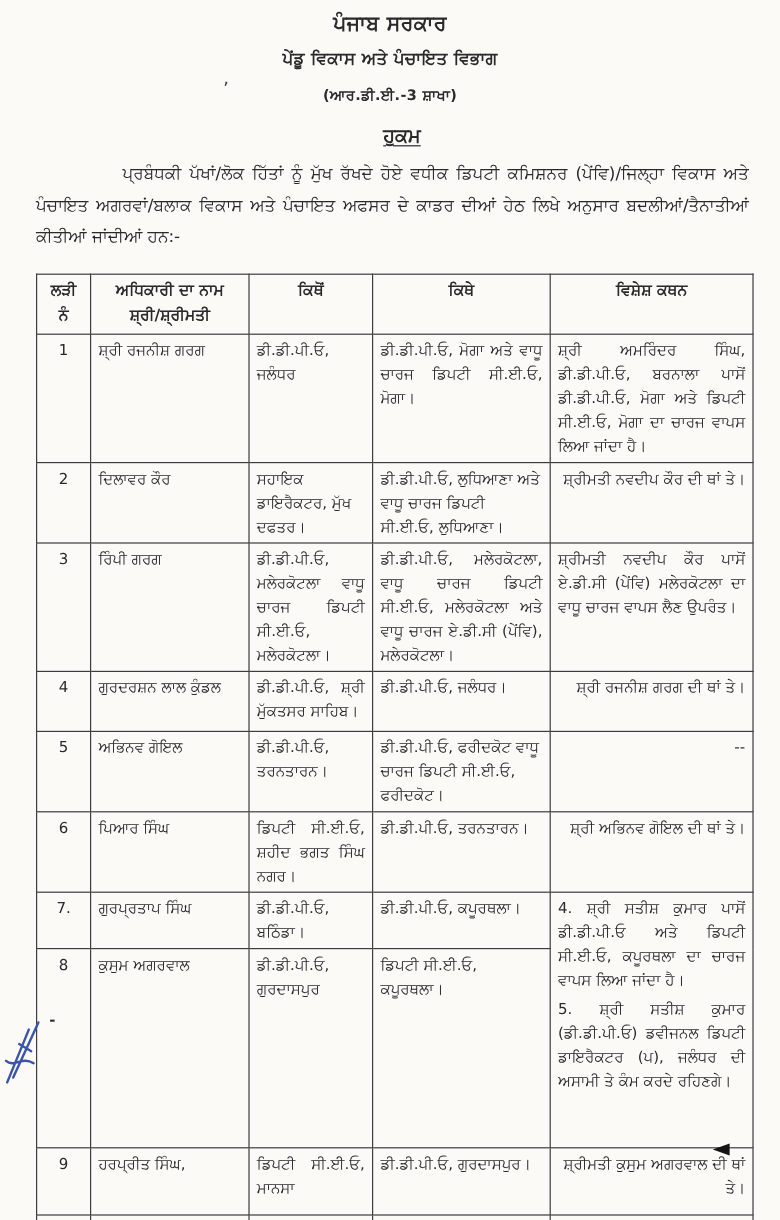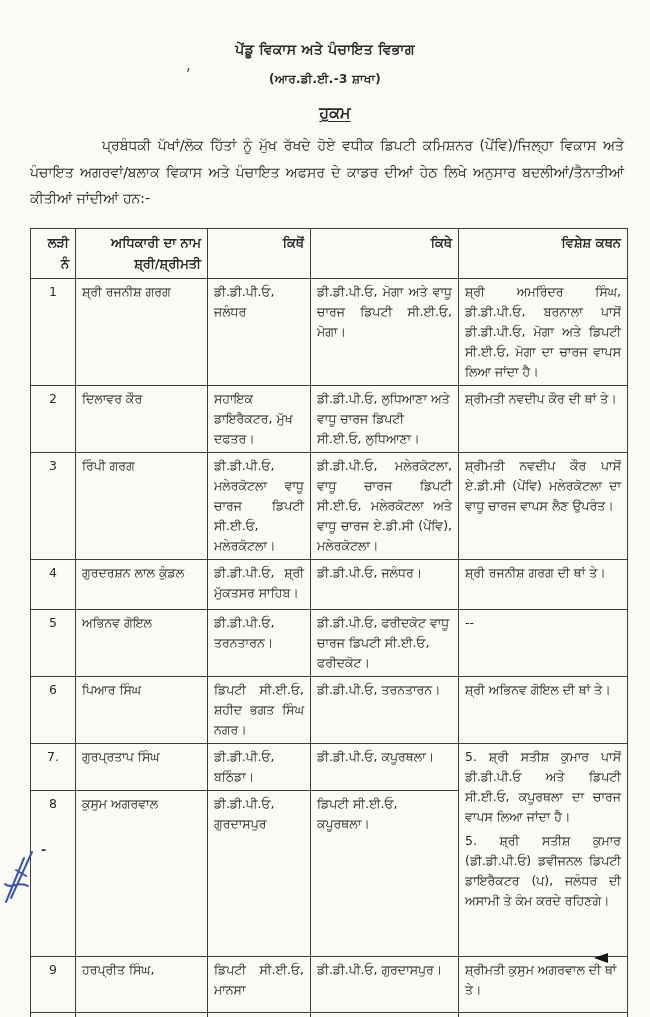--- a/index.html
+++ b/index.html
@@ -27,26 +27,26 @@
   table.doc-table {
     position:absolute; top:228px; left:30px; width:597px;
     border-collapse:collapse; table-layout:fixed;
     border:1.5px solid #353535; border-bottom:5px solid #161616;
   }
   .doc-table td, .doc-table th {
     border:1px solid #3d3d3d; vertical-align:top;
     padding:3px 6px; font-size:12.5px; line-height:1.6;
     overflow:hidden; word-wrap:break-word;
   }
-  .doc-table th { font-weight:bold; text-align:right; padding-top:4px; font-size:13px; }
+  .doc-table th { font-weight:bold; text-align:center; padding-top:4px; font-size:13px; }
   .sn-cell { text-align:center; padding-left:2px; padding-right:2px; }
   .sn-mark { text-align:left; padding-left:4px; margin-top:26px; font-weight:bold; color:#333; }
   .name-cell { }
   .just { text-align:justify; }
-  .center { text-align:left; }
+  .center { text-align:right; }
   .remarks-cell { }
   .rem-item { margin-bottom:4px; text-align:justify; }
   
   .rh-hdr { height:50px; } .rh-1 { height:82px; } .rh-2 { height:65px; }
   .rh-3 { height:87px; }  .rh-4 { height:50px; } .rh-5 { height:60px; }
   .rh-6 { height:64px; }  .rh-7 { height:26px; } .rh-8 { height:166px; }
   .rh-9 { height:56px; }  .rh-10 { height:76px; }
   
   .pen-scribble { position:absolute; left:2px; top:840px; }
   .arrow-mark {
@@ -54,20 +54,21 @@
     border-top:5px solid transparent; border-bottom:5px solid transparent;
     border-right:14px solid #141414;
   }
   .comma-artifact { position:absolute; left:186px; top:56px; font-size:15px; color:#444; }
 </style>
 </head>
 <body>
 
 <div class="page">
 
+  <div class="hdr-line hdr-1">ਪੰਜਾਬ ਸਰਕਾਰ</div>
   <div class="hdr-line hdr-2">ਪੇਂਡੂ ਵਿਕਾਸ ਅਤੇ ਪੰਚਾਇਤ ਵਿਭਾਗ</div>
   <div class="hdr-line hdr-3">(ਆਰ.ਡੀ.ਈ.-3 ਸ਼ਾਖਾ)</div>
   <div class="order-heading"><span>ਹੁਕਮ</span></div>
   <div class="comma-artifact">,</div>
 
   <div class="intro">ਪ੍ਰਬੰਧਕੀ ਪੱਖਾਂ/ਲੋਕ ਹਿੱਤਾਂ ਨੂੰ ਮੁੱਖ ਰੱਖਦੇ ਹੋਏ ਵਧੀਕ ਡਿਪਟੀ ਕਮਿਸ਼ਨਰ (ਪੇਂਵਿ)/ਜਿਲ੍ਹਾ ਵਿਕਾਸ ਅਤੇ ਪੰਚਾਇਤ ਅਗਰਵਾਂ/ਬਲਾਕ ਵਿਕਾਸ ਅਤੇ ਪੰਚਾਇਤ ਅਫਸਰ  ਦੇ ਕਾਡਰ ਦੀਆਂ ਹੇਠ ਲਿਖੇ ਅਨੁਸਾਰ ਬਦਲੀਆਂ/ਤੈਨਾਤੀਆਂ ਕੀਤੀਆਂ ਜਾਂਦੀਆਂ ਹਨ:-</div>
 
   <table class="doc-table">
     <colgroup>
       <col style="width:45px">
@@ -138,21 +139,21 @@
       <td>ਡੀ.ਡੀ.ਪੀ.ਓ, ਤਰਨਤਾਰਨ।</td>
       <td class="remarks-cell center">ਸ਼੍ਰੀ ਅਭਿਨਵ ਗੋਇਲ ਦੀ ਥਾਂ ਤੇ।</td>
     </tr>
 
     <tr class="rh-7">
       <td class="sn-cell">7.</td>
       <td class="name-cell">ਗੁਰਪ੍ਰਤਾਪ ਸਿੰਘ</td>
       <td>ਡੀ.ਡੀ.ਪੀ.ਓ, ਬਠਿੰਡਾ।</td>
       <td>ਡੀ.ਡੀ.ਪੀ.ਓ, ਕਪੂਰਥਲਾ।</td>
       <td class="remarks-cell" rowspan="2">
-        <div class="rem-item">5.    ਸ਼੍ਰੀ ਸਤੀਸ਼ ਕੁਮਾਰ ਪਾਸੋਂ ਡੀ.ਡੀ.ਪੀ.ਓ ਅਤੇ ਡਿਪਟੀ ਸੀ.ਈ.ਓ, ਕਪੂਰਥਲਾ ਦਾ ਚਾਰਜ ਵਾਪਸ ਲਿਆ ਜਾਂਦਾ ਹੈ।</div>
+        <div class="rem-item">4.    ਸ਼੍ਰੀ ਸਤੀਸ਼ ਕੁਮਾਰ ਪਾਸੋਂ ਡੀ.ਡੀ.ਪੀ.ਓ ਅਤੇ ਡਿਪਟੀ ਸੀ.ਈ.ਓ, ਕਪੂਰਥਲਾ ਦਾ ਚਾਰਜ ਵਾਪਸ ਲਿਆ ਜਾਂਦਾ ਹੈ।</div>
         <div class="rem-item">5. ਸ਼੍ਰੀ ਸਤੀਸ਼ ਕੁਮਾਰ (ਡੀ.ਡੀ.ਪੀ.ਓ) ਡਵੀਜਨਲ ਡਿਪਟੀ ਡਾਇਰੈਕਟਰ (ਪ), ਜਲੰਧਰ ਦੀ ਅਸਾਮੀ ਤੇ ਕੰਮ ਕਰਦੇ ਰਹਿਣਗੇ।</div>
       </td>
     </tr>
 
     <tr class="rh-8">
       <td class="sn-cell">
         <div>8</div>
         <div class="sn-mark">-</div>
       </td>
       <td class="name-cell">ਕੁਸੁਮ ਅਗਰਵਾਲ</td>

